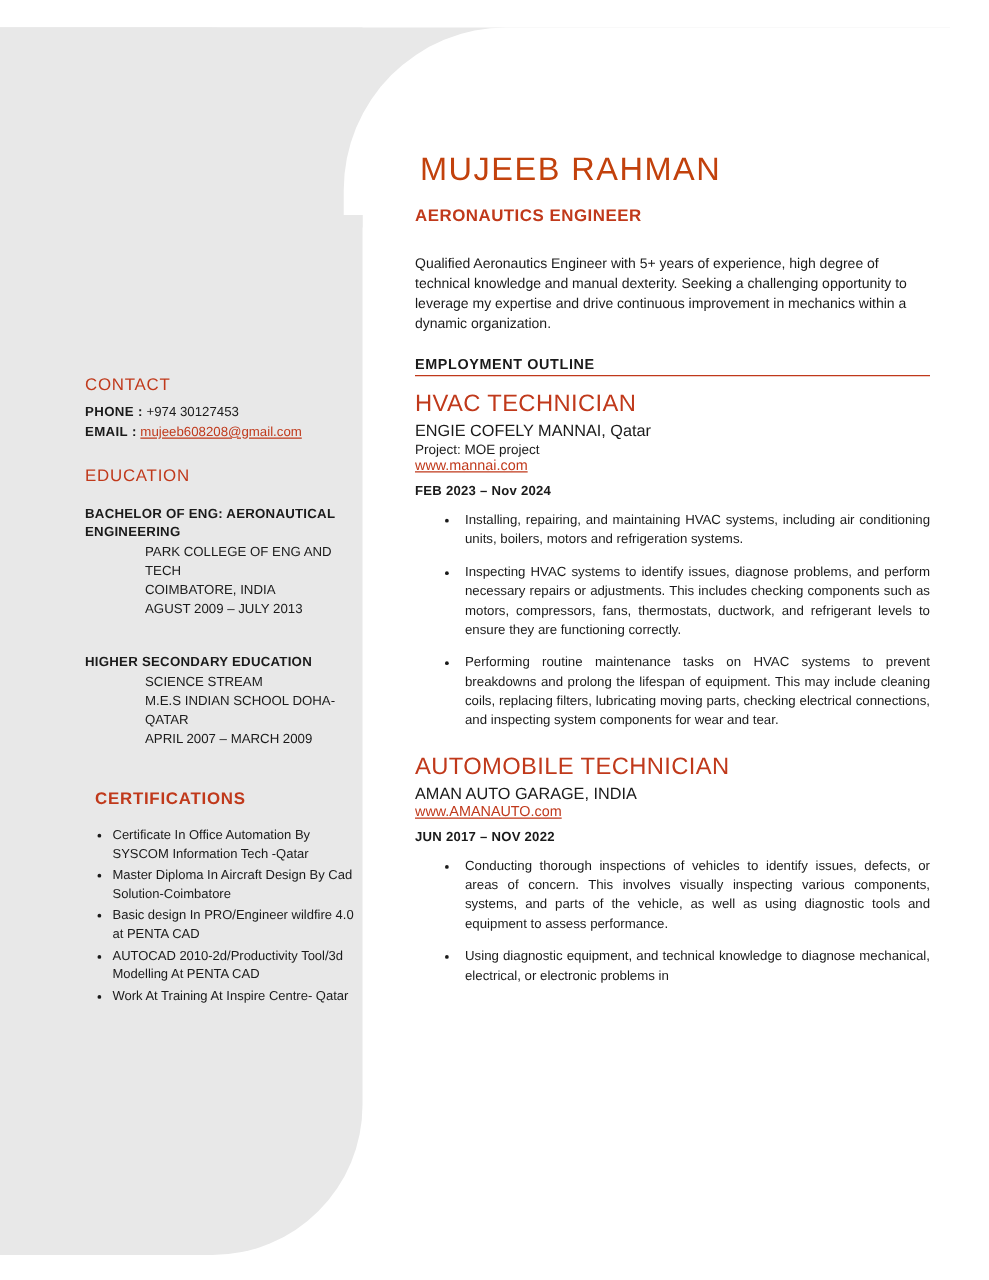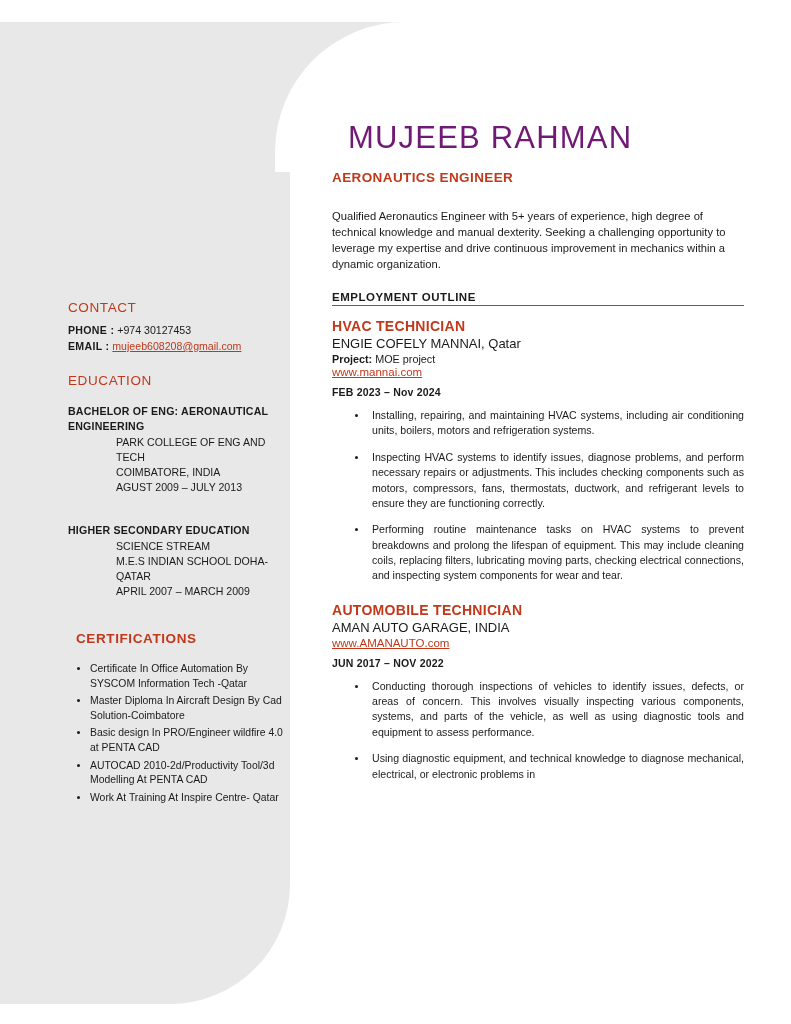--- a/index.html
+++ b/index.html
@@ -67,25 +67,25 @@
     width: 215px;
   }
   .content {
     position: absolute;
     left: 332px;
     top: 120px;
     width: 412px;
   }
 
   h1.name {
-    font-size: 31px;
+    font-size: 26px;
     font-weight: normal;
     letter-spacing: 1.2px;
-    margin: 0 0 14px 16px;
-    color: #701a75;
+    margin: 0 0 14px 4px;
+    color: #c2410c;
   }
   .job-title {
     color: #c0391b;
     font-size: 13.5px;
     font-weight: bold;
     letter-spacing: 0.4px;
     margin: 0 0 24px 0;
   }
   .summary {
     font-size: 11.2px;
@@ -102,35 +102,35 @@
   }
   .rule {
     height: 1.5px;
     background: #c0391b;
     width: 100%;
     margin: 1px 0 12px 0;
   }
   .job-block { margin-bottom: 6px; }
   .job-role {
     color: #c0391b;
-    font-size: 14px;
-    font-weight: bold;
+    font-size: 19px;
+    font-weight: normal;
     letter-spacing: 0.3px;
     margin: 0 0 2px 0;
   }
   .job-company {
     font-size: 13px;
     color: #1a1a1a;
     margin: 0 0 2px 0;
   }
   .job-project {
     font-size: 10.8px;
     margin: 0 0 1px 0;
   }
-  .job-project b { font-weight: bold; }
+  .job-project b { font-weight: normal; }
   .job-link {
     font-size: 11.5px;
     color: #c0391b;
     text-decoration: underline;
     display: block;
     margin: 0 0 8px 0;
   }
   .job-dates {
     font-size: 10.5px;
     font-weight: bold;

